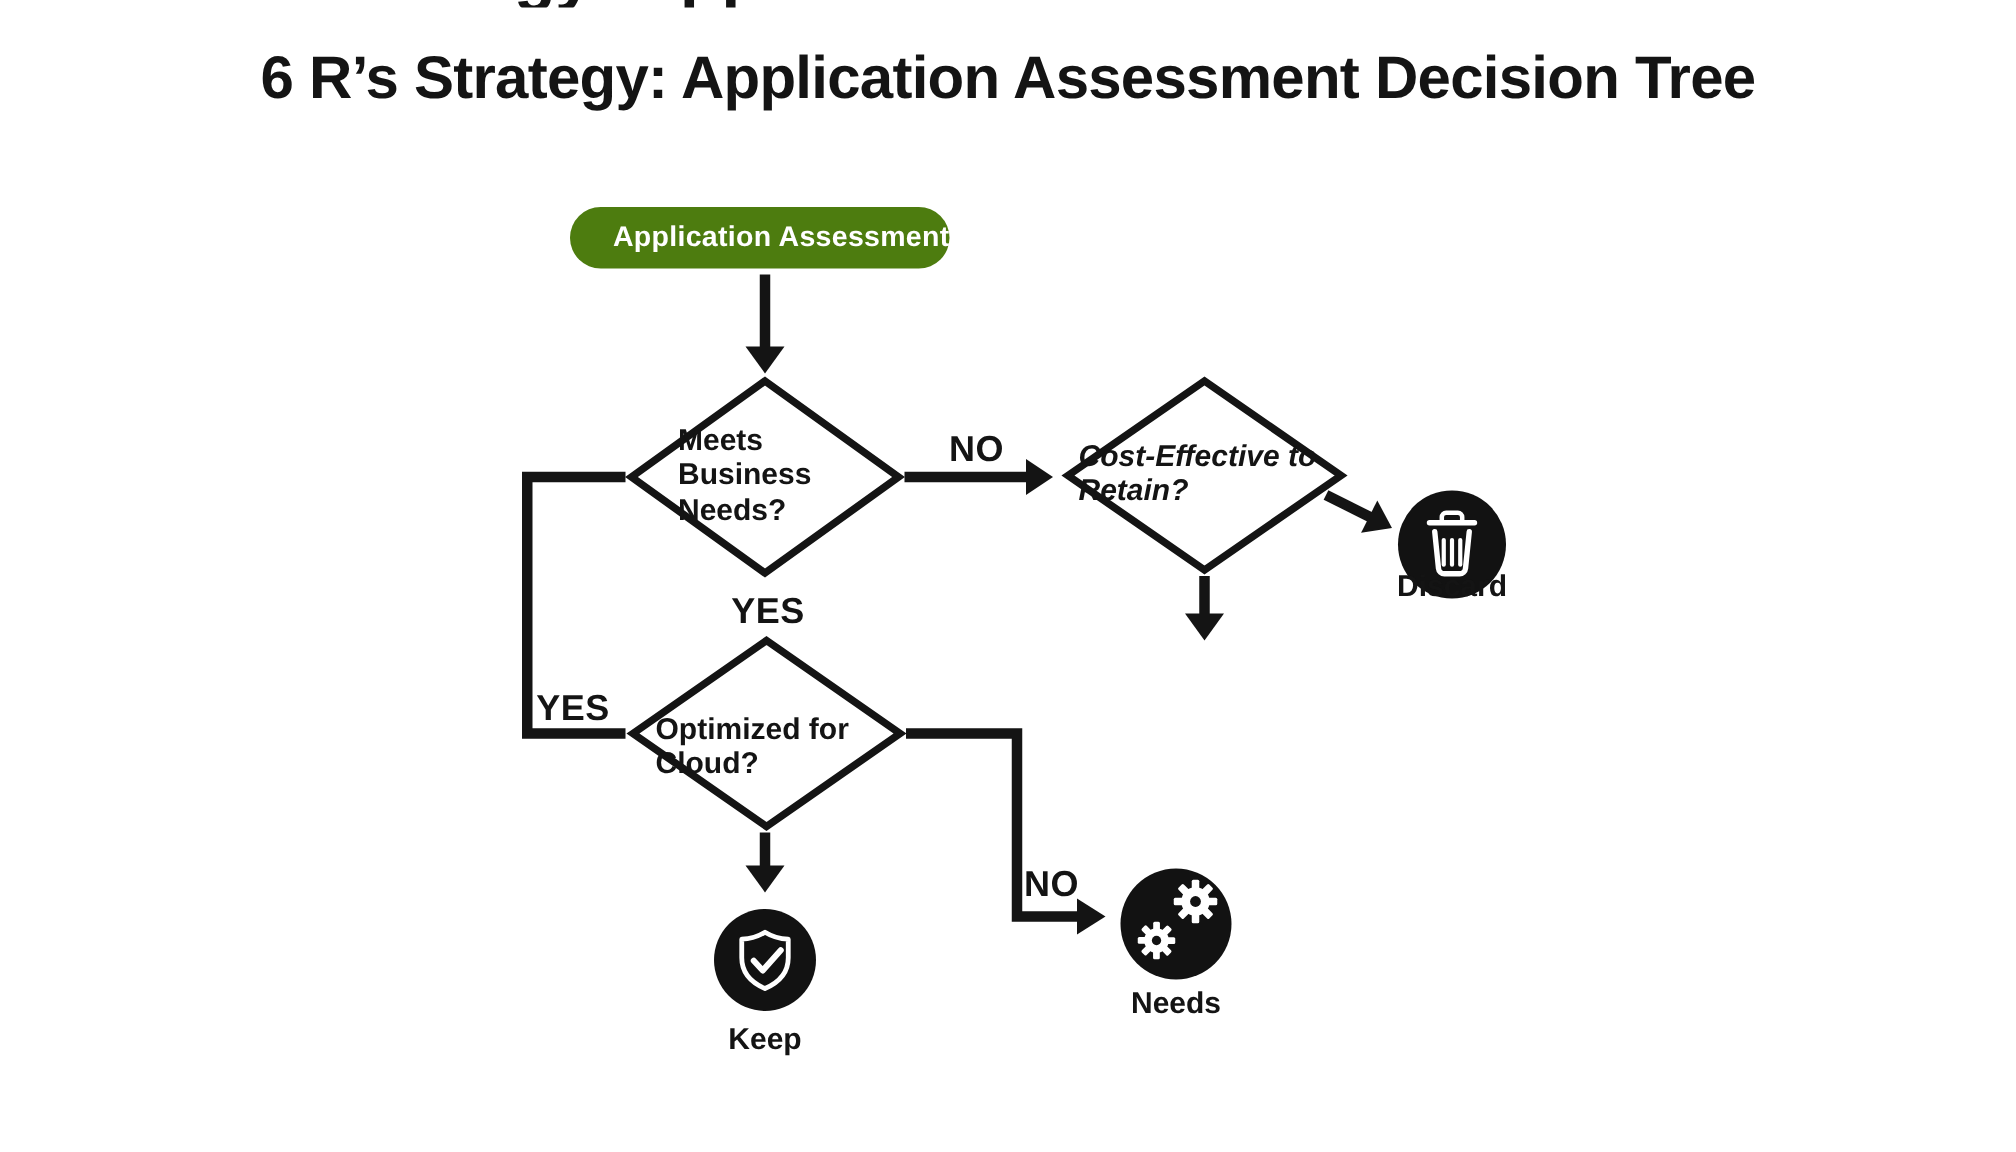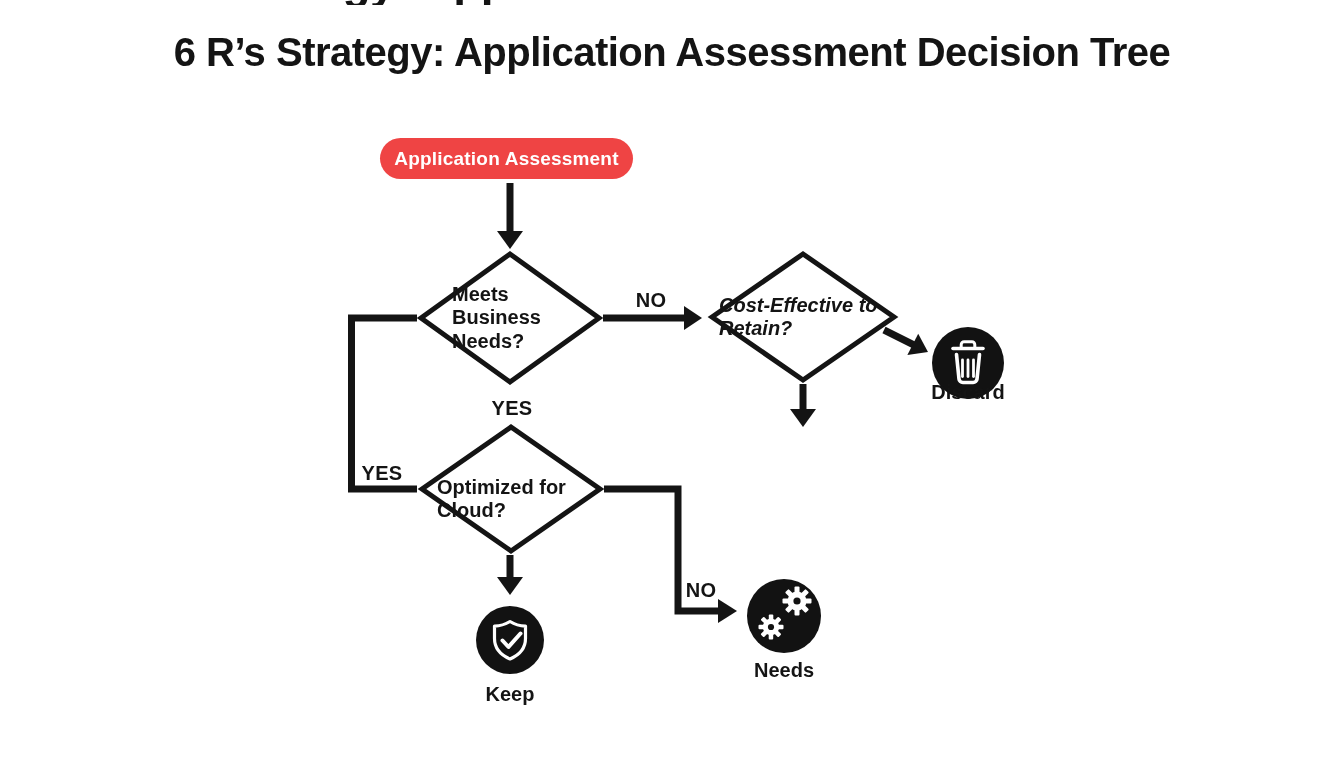--- a/index.html
+++ b/index.html
@@ -12,31 +12,31 @@
   #top-clip .inner{
     font-size:46px;font-weight:700;letter-spacing:-0.5px;white-space:nowrap;
     text-align:center;line-height:46px;margin-top:-41px;color:#141414;
   }
   .page-title{
     position:absolute;top:30px;left:0;width:1344px;text-align:center;
     font-size:40px;font-weight:700;letter-spacing:-0.5px;color:#141414;
   }
   .pill{
     position:absolute;left:380px;top:138px;width:253px;height:41px;
-    background:#ef4444;border-radius:21px;display:flex;align-items:center;justify-content:center;
+    background:#4d7c0f;border-radius:21px;display:flex;align-items:center;justify-content:flex-end;
   }
   .pill span{color:#ffffff;font-size:19px;font-weight:700;letter-spacing:0.2px;}
   svg#fc{position:absolute;left:0;top:0;}
   .diamond-label{
     position:absolute;transform:translate(-50%,-50%);
     font-size:20px;font-weight:700;line-height:1.17;color:#141414;
   }
   .edge-label{
     position:absolute;transform:translate(-50%,-50%);
-    font-size:20px;font-weight:700;color:#141414;letter-spacing:0.3px;
+    font-size:24px;font-weight:700;color:#141414;letter-spacing:0.3px;
   }
   .outcome-label{
     position:absolute;transform:translate(-50%,-50%);
     font-size:20px;font-weight:700;color:#141414;
   }
 </style>
 </head>
 <body>
 
 <div id="canvas">

